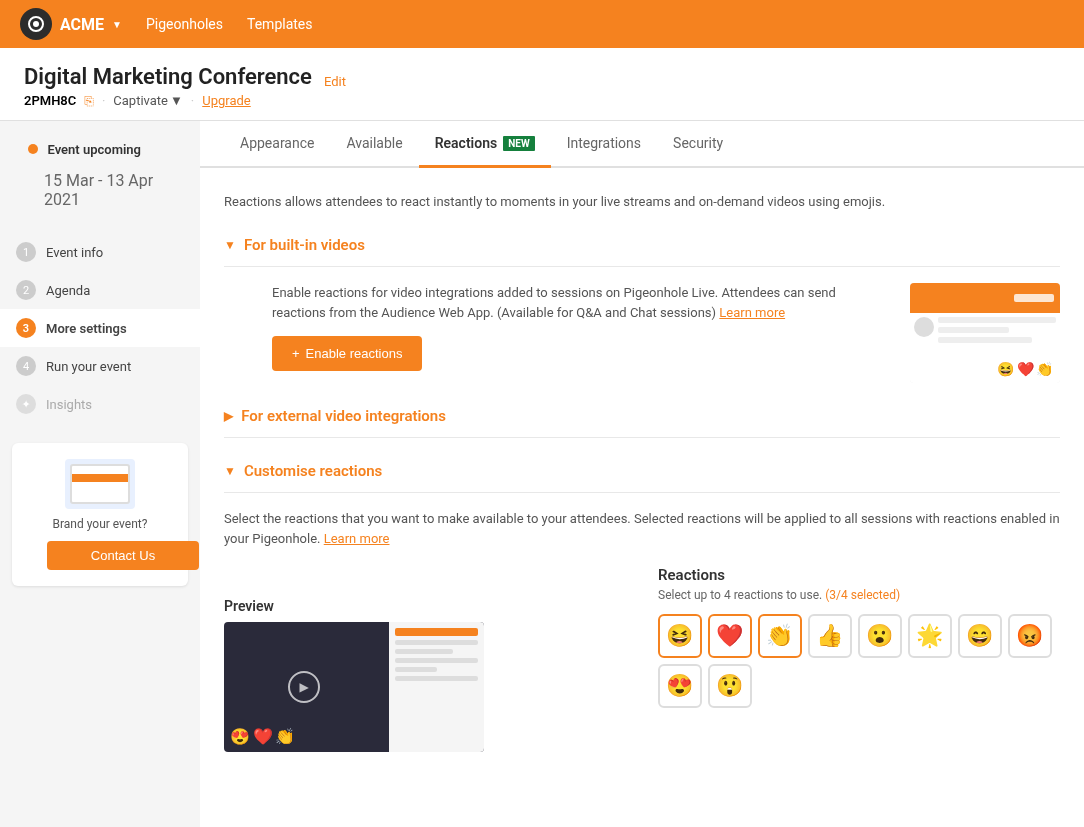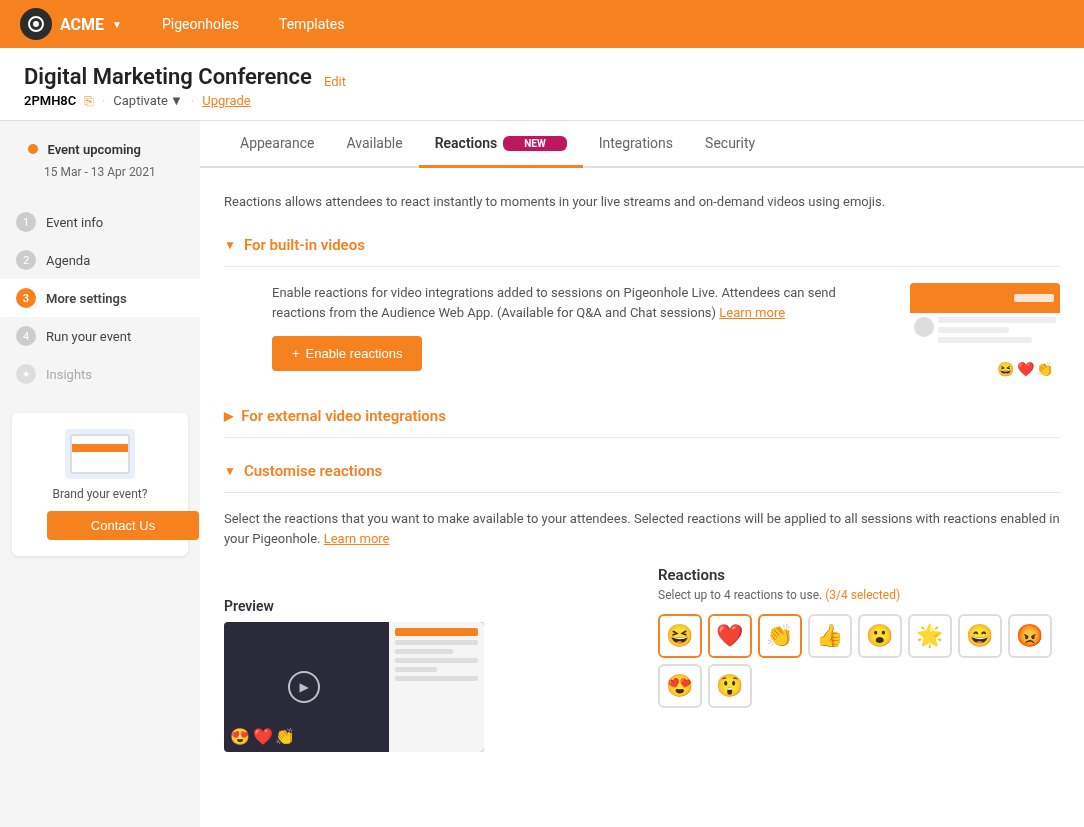--- a/index.html
+++ b/index.html
@@ -5,21 +5,21 @@
     * { box-sizing: border-box; margin: 0; padding: 0; }
     body { font-family: -apple-system, BlinkMacSystemFont, 'Segoe UI', Roboto, sans-serif; font-size: 14px; background: #f5f5f5; color: #333; }
 
     
     .top-nav {
       background: #f5821f;
       height: 48px;
       display: flex;
       align-items: center;
       padding: 0 20px;
-      gap: 40px;
+      gap: 24px;
     }
     .top-nav-logo {
       display: flex;
       align-items: center;
       gap: 8px;
       color: white;
       font-weight: bold;
       font-size: 16px;
     }
     .logo-circle {
@@ -102,21 +102,21 @@
       padding: 0 28px 16px;
     }
     .status-dot {
       display: inline-block;
       width: 10px; height: 10px;
       background: #f5821f;
       border-radius: 50%;
       margin-right: 6px;
     }
     .status-text { font-size: 13px; font-weight: 600; color: #333; }
-    .status-dates { font-size: 12px; color: #666; margin-top: 8px; padding-left: 16px; }
+    .status-dates { font-size: 16px; color: #666; margin-top: 14px; padding-left: 16px; }
 
     .sidebar-nav { margin-top: 8px; }
     .sidebar-item {
       display: flex;
       align-items: center;
       gap: 10px;
       padding: 9px 16px;
       cursor: pointer;
       color: #444;
       font-size: 13px;
@@ -209,26 +209,26 @@
       border-bottom: 3px solid transparent;
       margin-bottom: -2px;
       display: flex; align-items: center; gap: 6px;
     }
     .tab.active {
       color: #333;
       font-weight: 600;
       border-bottom: 3px solid #f5821f;
     }
     .new-badge {
-      background: #be185d;
+      background: #15803d;
       color: white;
       font-size: 10px;
       font-weight: bold;
-      padding: 2px 21px;
-      border-radius: 6px;
+      padding: 2px 5px;
+      border-radius: 1px;
       text-transform: uppercase;
     }
 
     
     .tab-content {
       padding: 24px;
     }
     .intro-text {
       font-size: 13px;
       color: #555;

